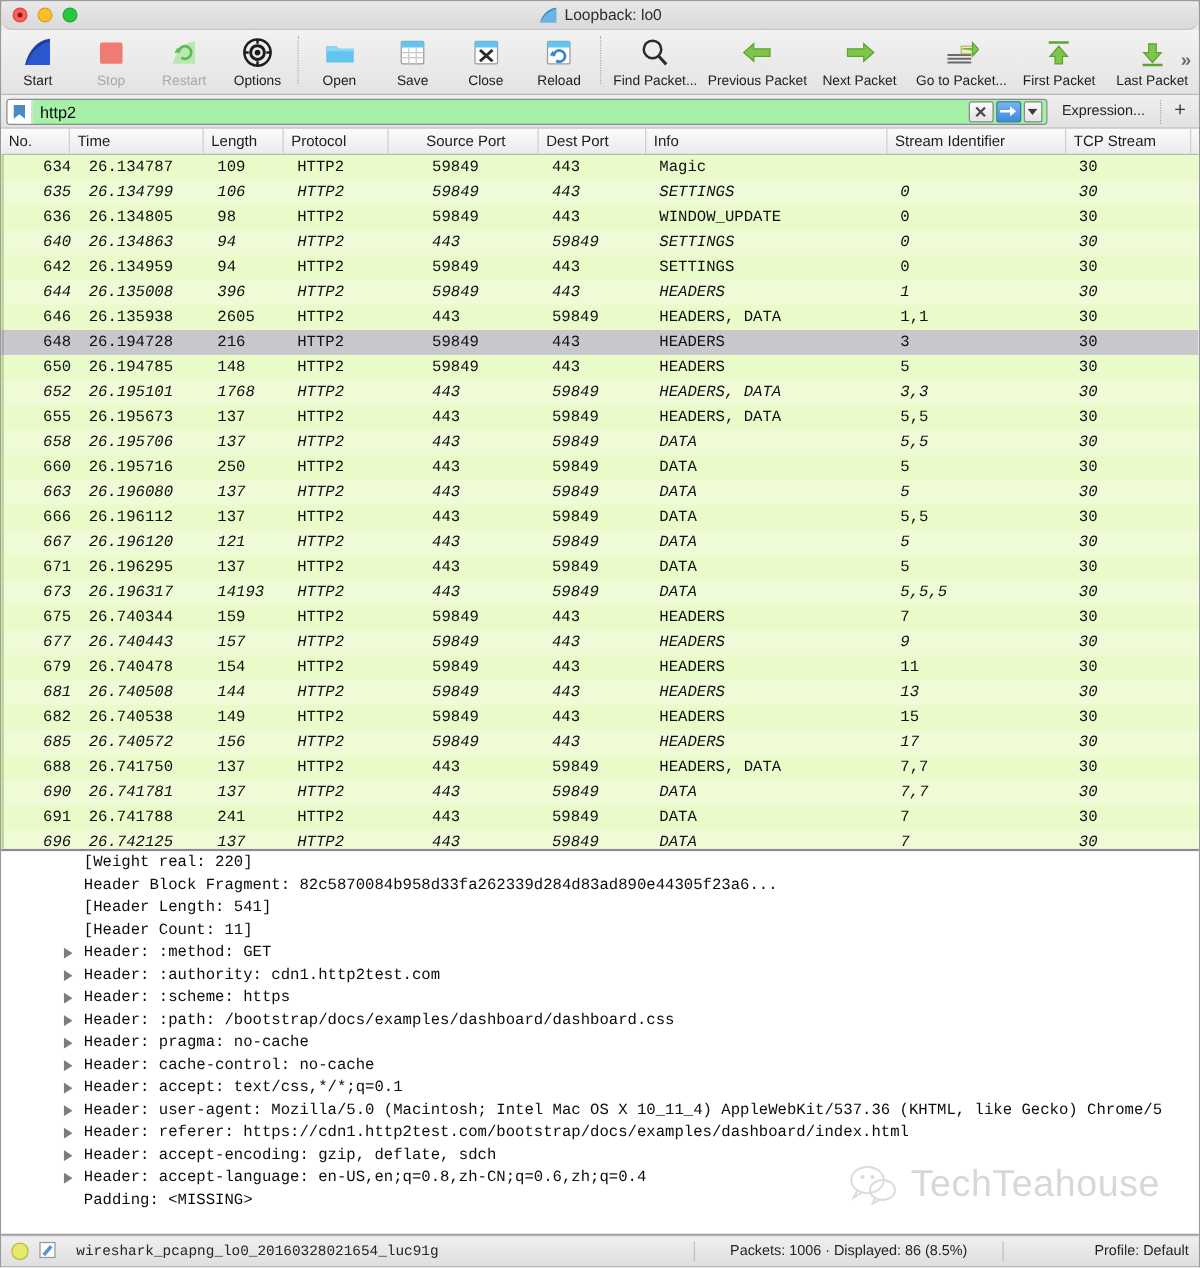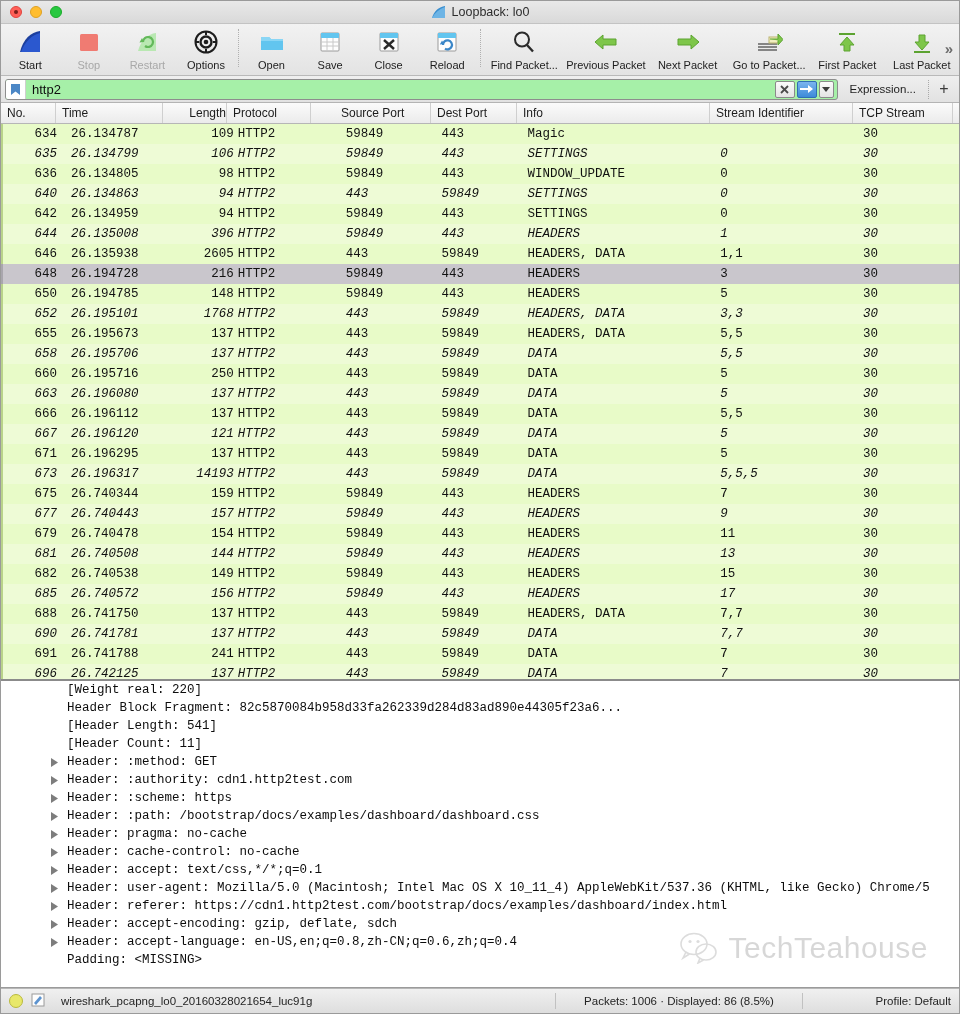--- a/index.html
+++ b/index.html
@@ -17,20 +17,21 @@
     border: 1px solid #9a9a9a;
   }
 
   
   .titlebar {
     height: 23px; min-height: 23px;
     background: linear-gradient(#e9e9e9, #d9d9d9);
     border-bottom: 1px solid #c3c3c3;
     display: flex; align-items: center;
     position: relative;
+    border-radius: 9px;
   }
   .traffic { display: flex; gap: 8px; padding-left: 9px; align-items: center; }
   .tl { width: 12px; height: 12px; border-radius: 50%; }
   .tl.red    { background: #ff5f57; border: 1px solid #e0443e; }
   .tl.yellow { background: #ffbd2e; border: 1px solid #dea123; }
   .tl.green  { background: #28c840; border: 1px solid #1aab29; }
   .tl .dot { display:block; width:4px; height:4px; margin:3px auto 0; border-radius:50%; background:#7a1f1a; }
   .title-center {
     position: absolute; left: 0; right: 0;
     display: flex; align-items: center; justify-content: center; gap: 6px;
@@ -121,21 +122,21 @@
     font-size: 12.5px; color: #111;
     align-items: center;
   }
   .prow.even { background: #e8fbc8; }
   .prow.odd  { background: #eefbd6; font-style: italic; }
   .prow.selected { background: #c9c6cc; }
   .prow .marker { width: 7px; min-width:7px; height: 20px; border-left: 2px solid #b9d38a; }
   .prow.selected .marker { border-left-color: #a9a6ad; }
   .c-no     { width: 55px;  text-align: right; padding-right: 6px; }
   .c-time   { width: 107px; padding-left: 8px; }
-  .c-len    { width: 64px;  padding-left: 4px; text-align: right; }
+  .c-len    { width: 64px;  padding-left: 4px; }
   .c-proto  { width: 84px;  padding-left: 4px; }
   .c-sport  { width: 96px;  padding-left: 4px; margin-left: 24px; }
   .c-dport  { width: 86px;  padding-left: 4px; }
   .c-info   { width: 193px; padding-left: 4px; }
   .c-sid    { width: 143px; padding-left: 4px; }
   .c-tcps   { width: 100px; padding-left: 4px; }
 
   
   .detail-pane {
     flex: 1;
@@ -168,21 +169,21 @@
   
   .statusbar {
     height: 25px; min-height: 25px;
     background: linear-gradient(#f0f0f0, #dedede);
     border-top: 1px solid #b7b7b7;
     display: flex; align-items: center;
     font-size: 11.5px; color: #242424;
     padding: 0 8px; gap: 8px;
   }
   .sb-bulb { width:14px; height:14px; border-radius:50%; background:#e8e86a; border:1px solid #b9b93e; }
-  .sb-file { flex: 1; padding-left: 8px; }
+  .sb-file { flex: 1; padding-left: 8px; font-family: Liberation Mono, monospace; }
   .sb-sep { width:1px; height:16px; background:#c1c1c1; }
   .sb-packets { width: 230px; text-align: center; }
   .sb-profile { width: 140px; text-align: right; }
 </style>
 </head>
 <body>
 
 <div id="app">
 
   <div class="titlebar">

